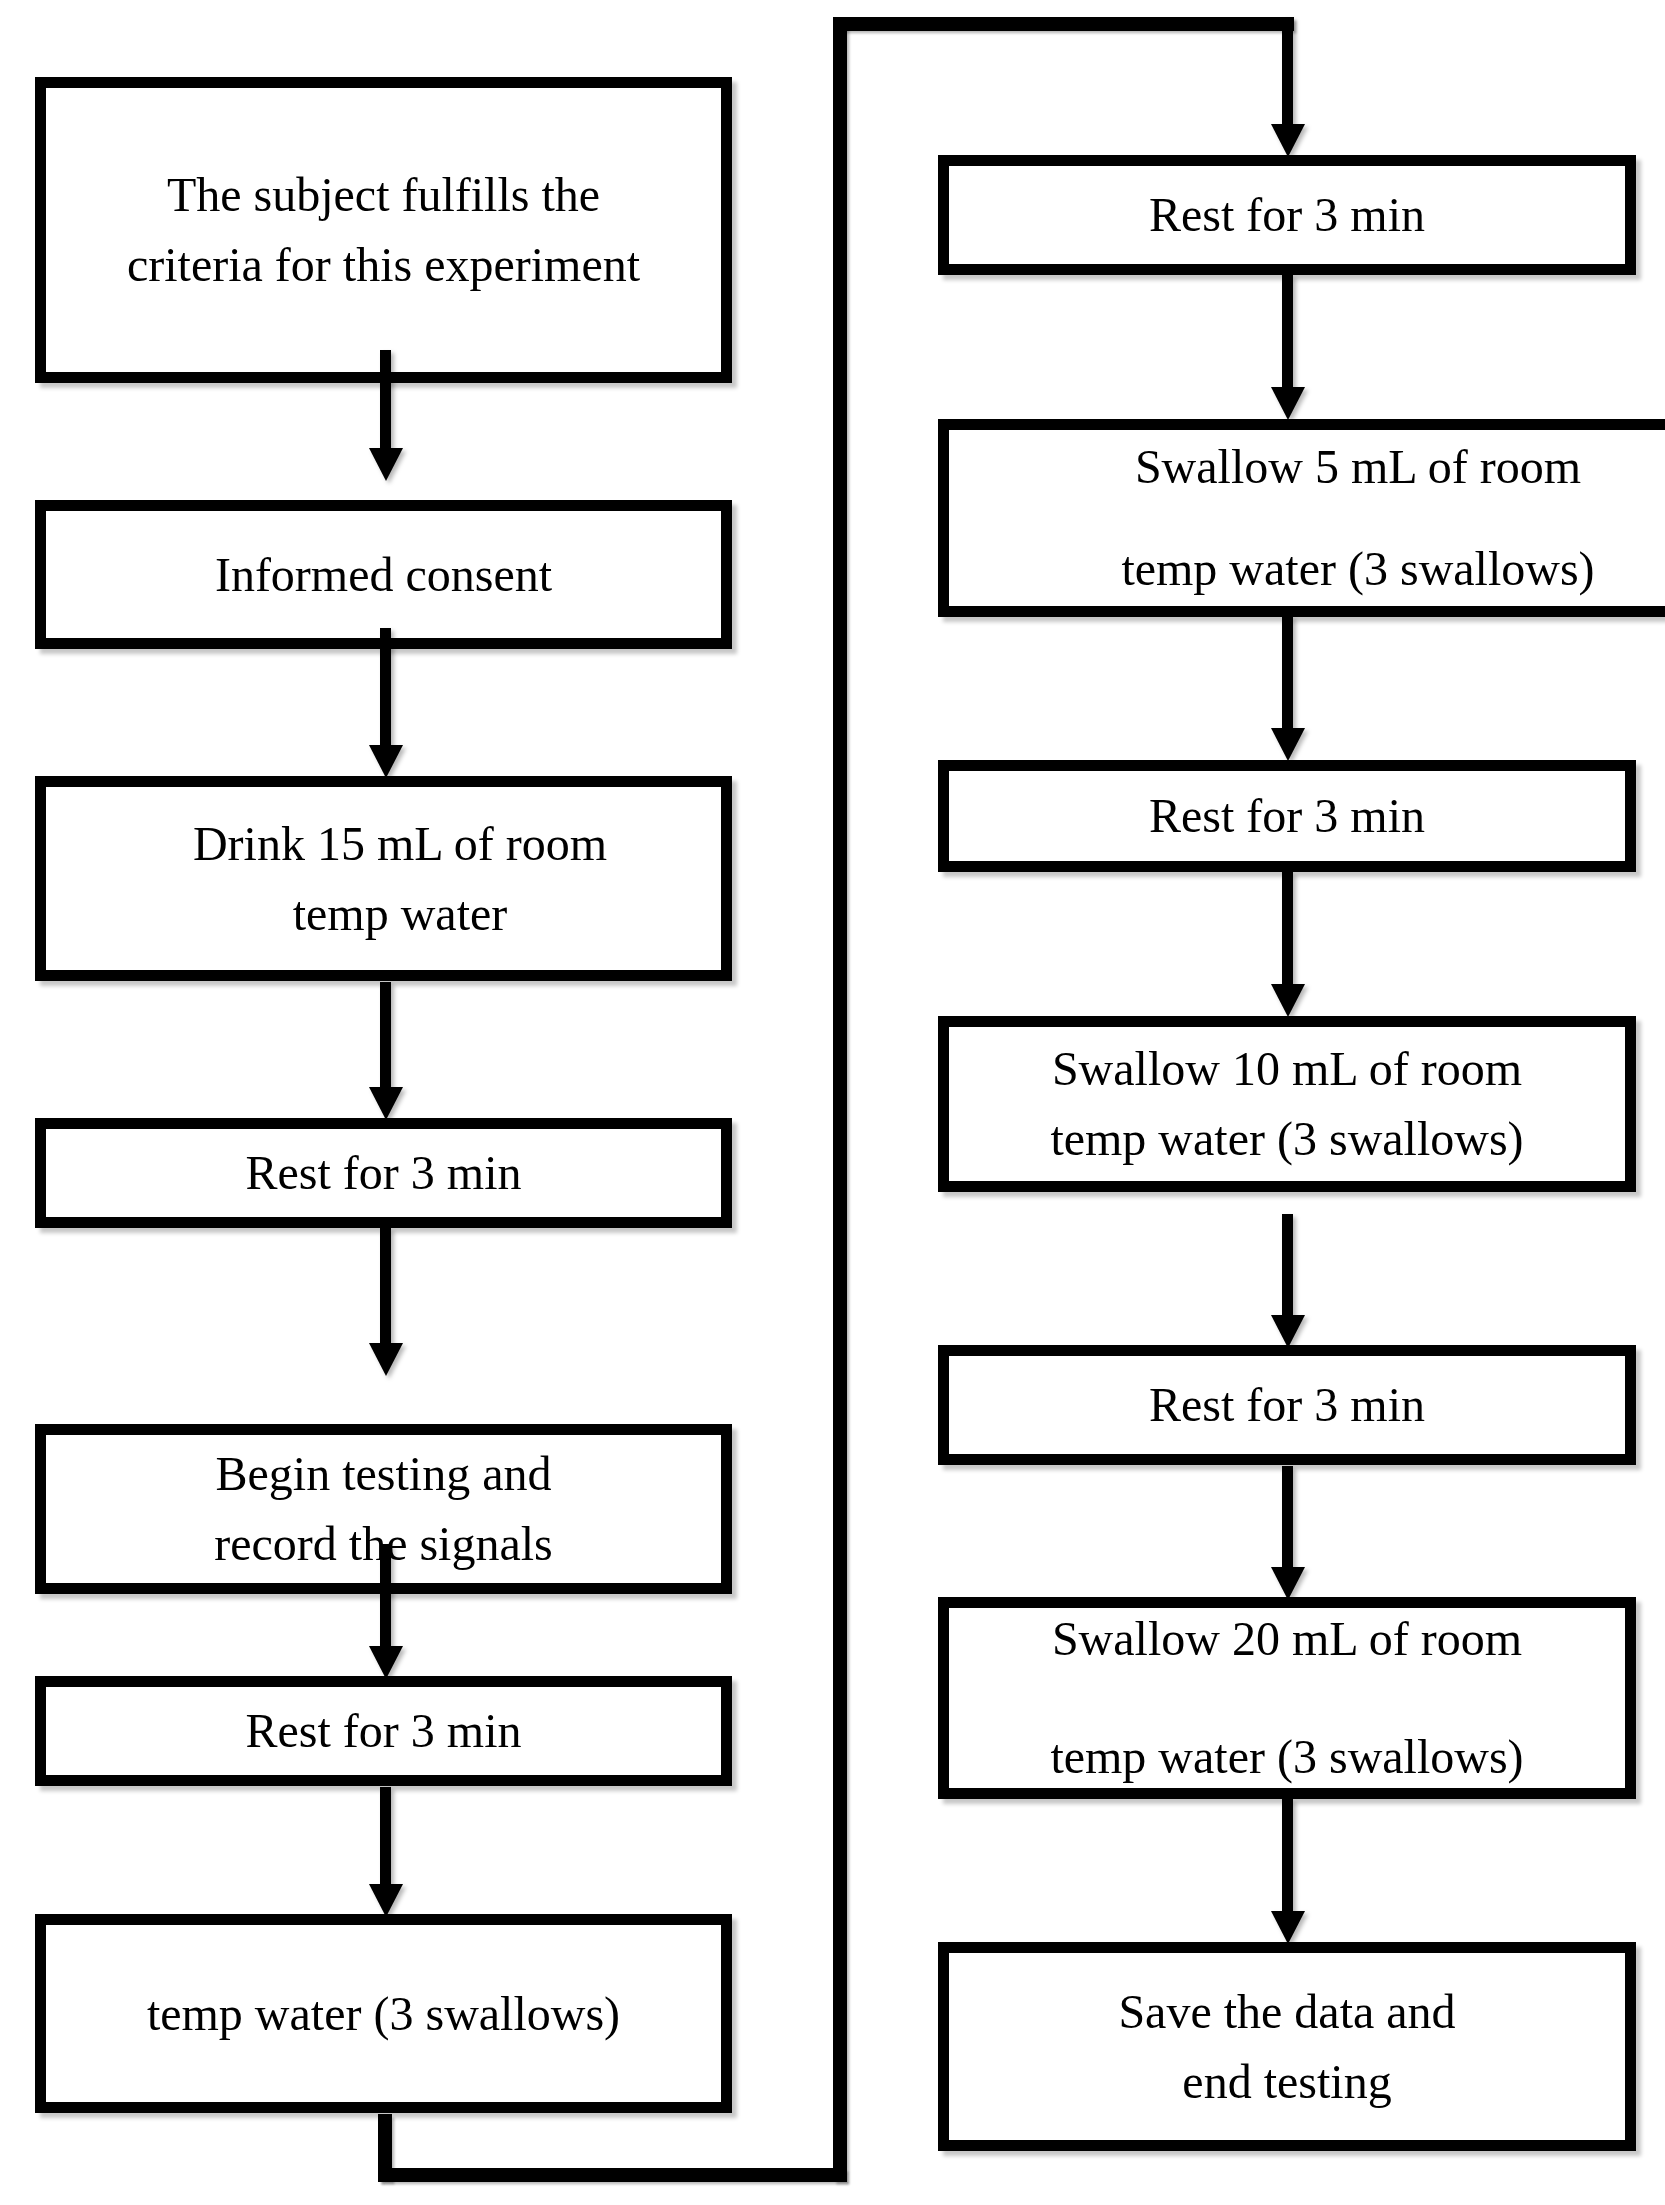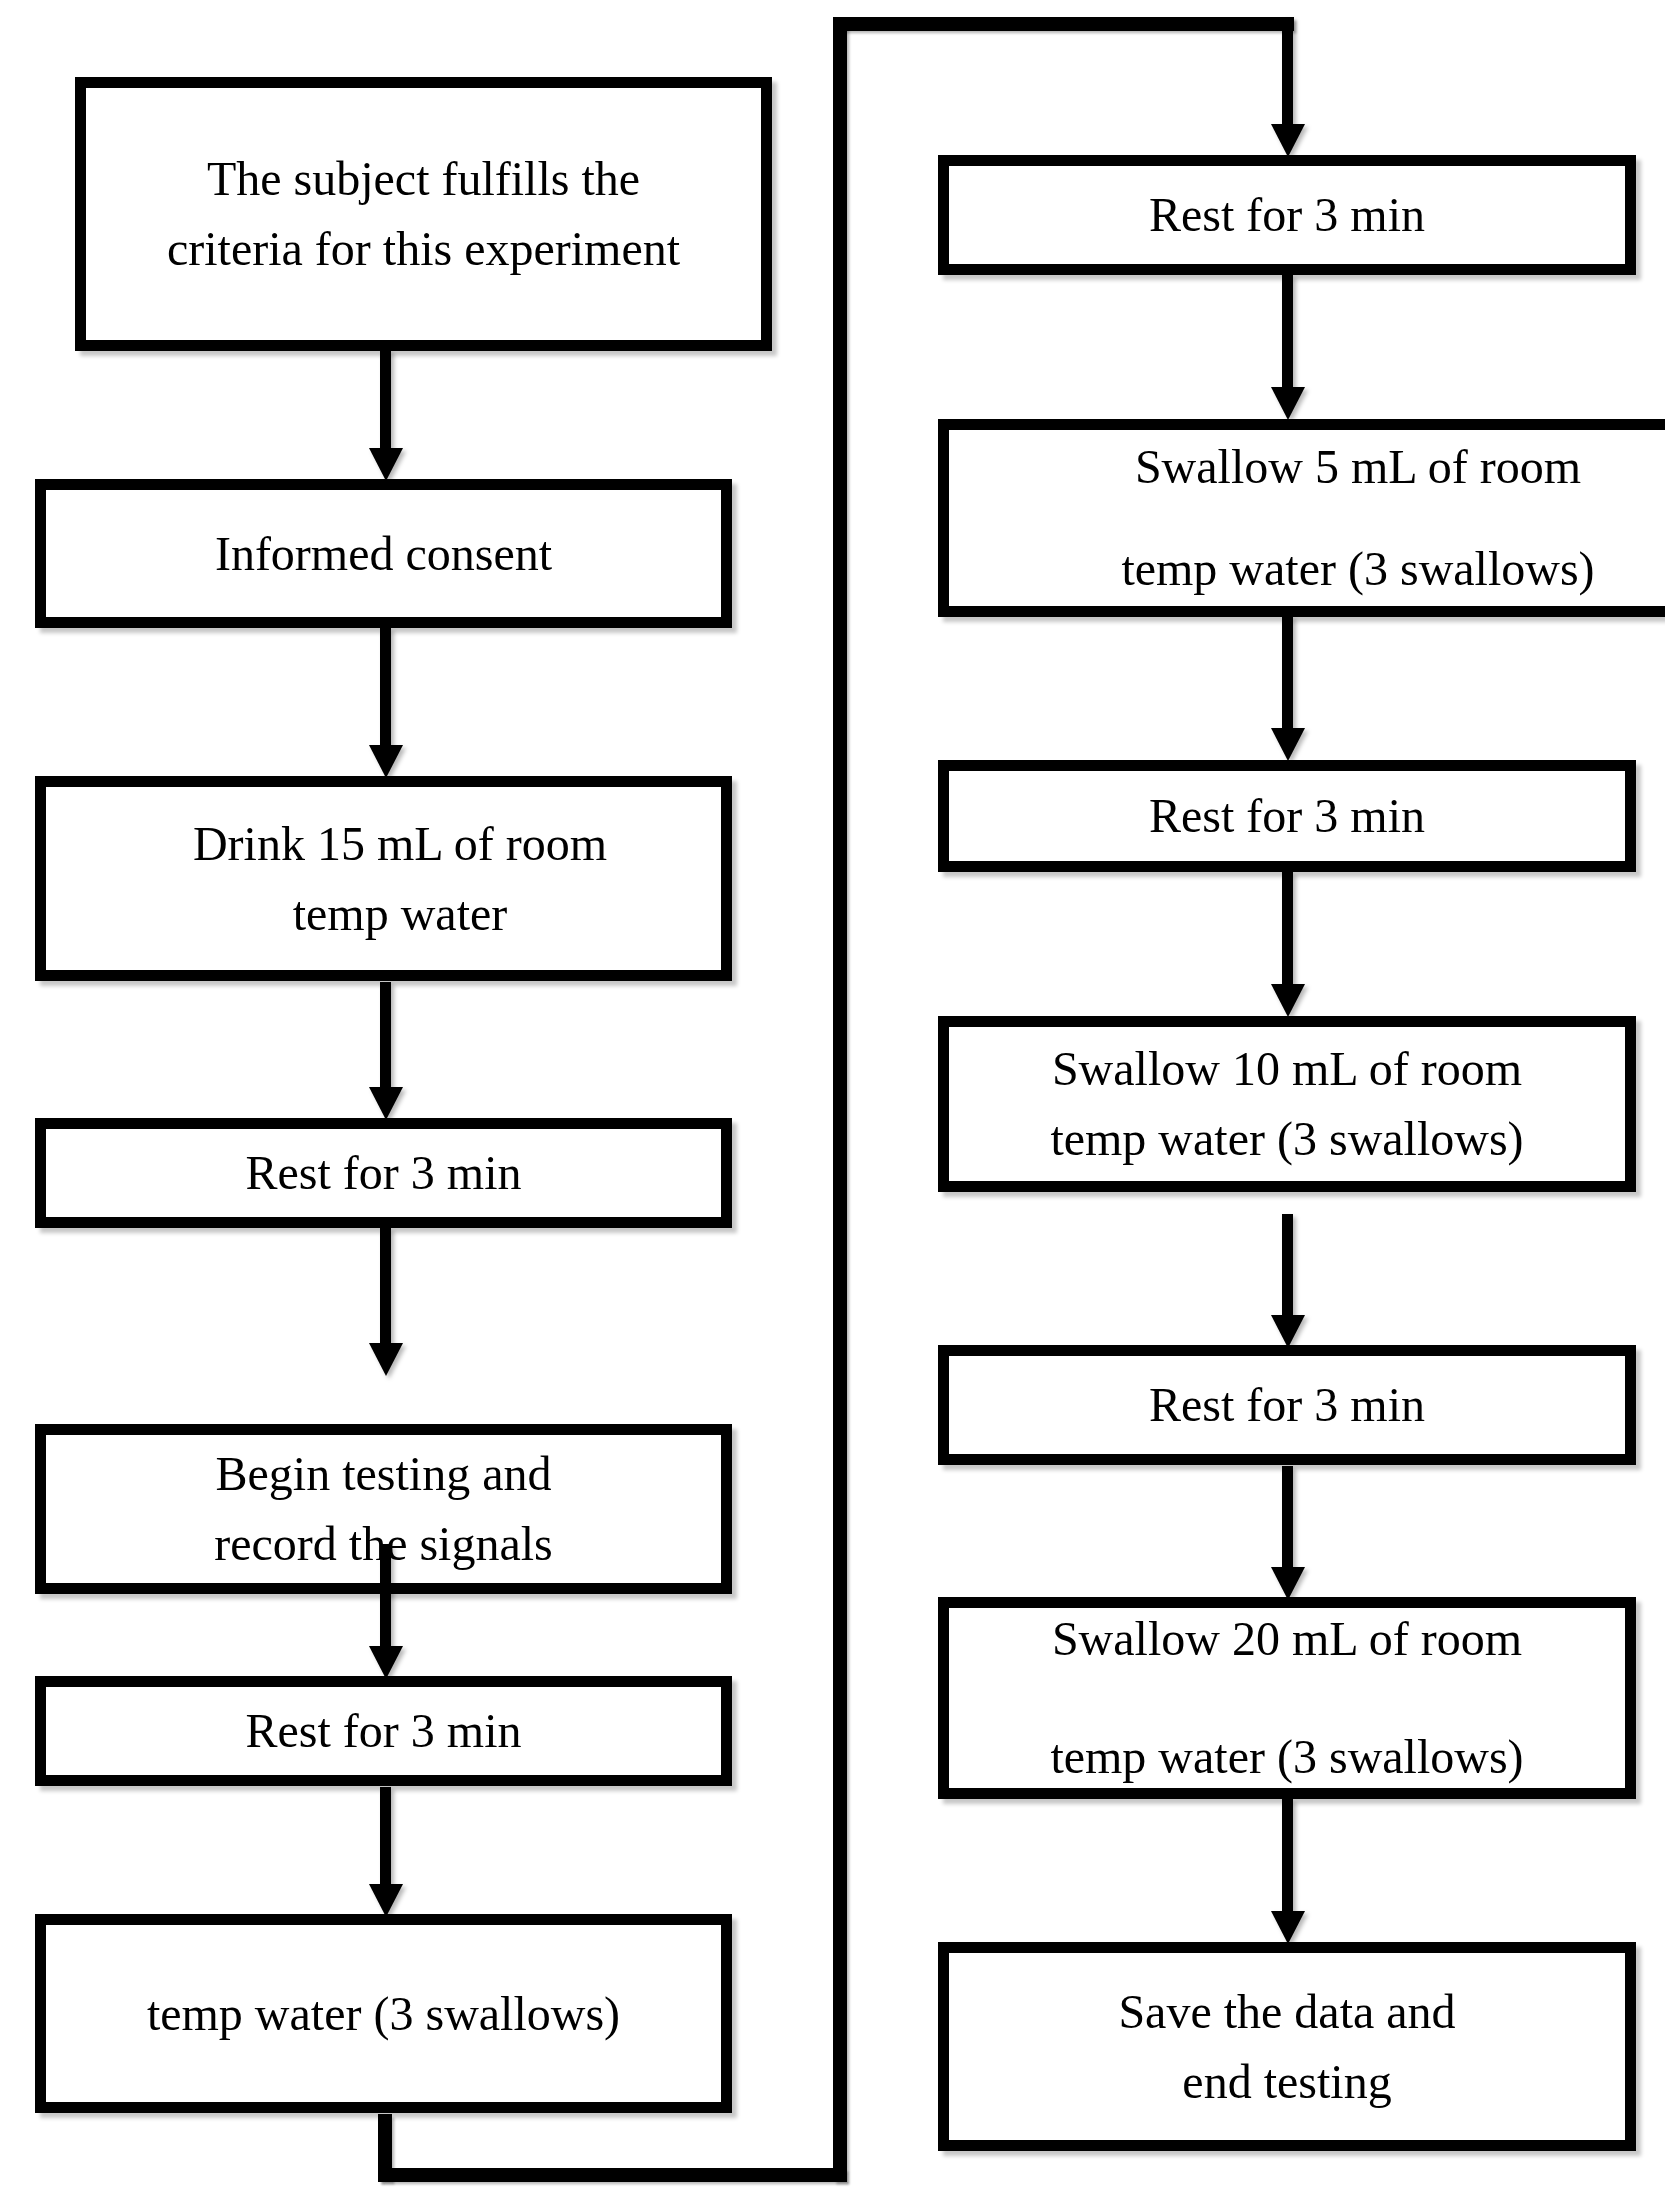--- a/index.html
+++ b/index.html
@@ -54,26 +54,26 @@
     position: absolute;
     background: #000000;
     box-shadow: 3.1px 3.1px 2.3px rgba(0,0,0,0.25);
   }
 </style>
 </head>
 <body>
 
 <div class="canvas">
 
-  <div class="box" style="left:35px; top:77px; width:697px; height:274px;margin-left:40px;">
+  <div class="box" style="left:35px; top:77px; width:697px; height:306px;">
     <span>The subject fulfills the</span>
     <span>criteria for this experiment</span>
   </div>
 
-  <div class="box" style="left:35px; top:479px; width:697px; height:149px;">
+  <div class="box" style="left:35px; top:500px; width:697px; height:149px;">
     <span>Informed consent</span>
   </div>
 
   <div class="box" style="left:35px; top:776px; width:697px; height:205px;padding-left:33px;">
     <span>Drink 15 mL of room</span>
     <span>temp water</span>
   </div>
 
   <div class="box" style="left:35px; top:1118px; width:697px; height:110px;">
     <span>Rest for 3 min</span>

